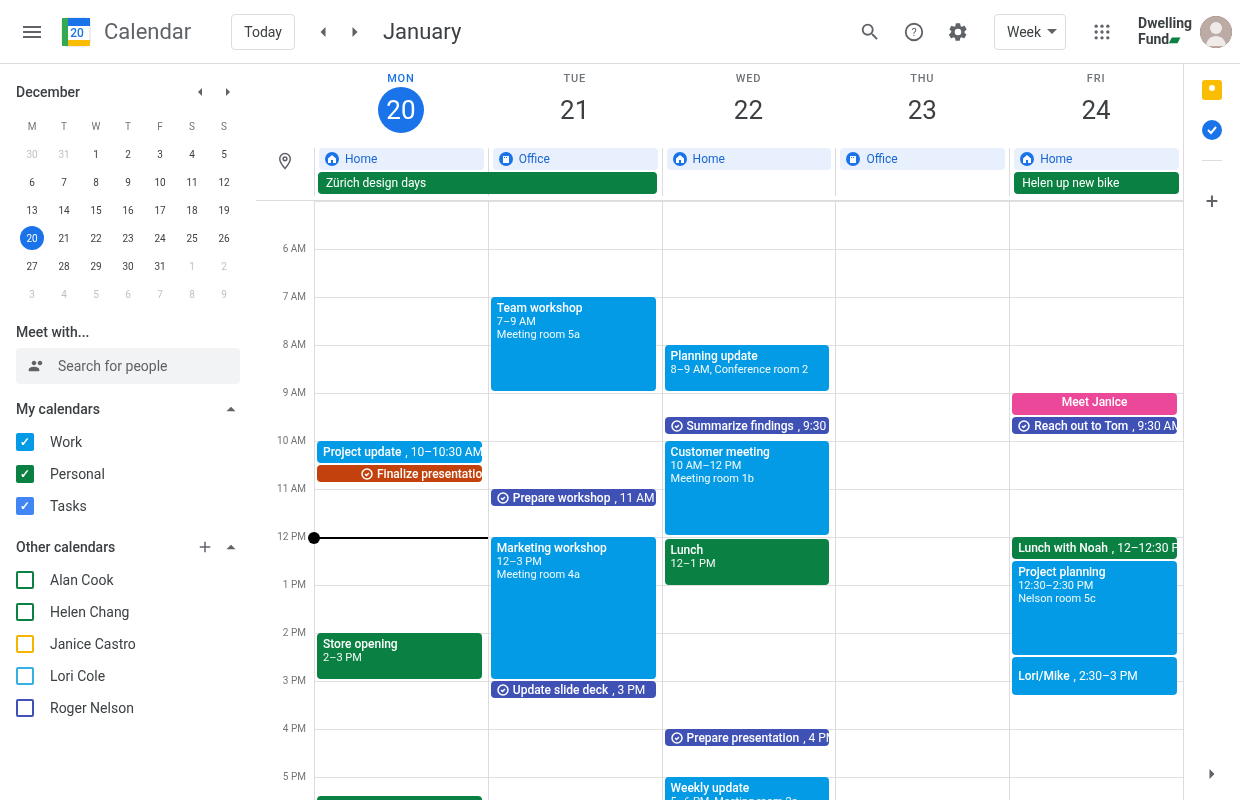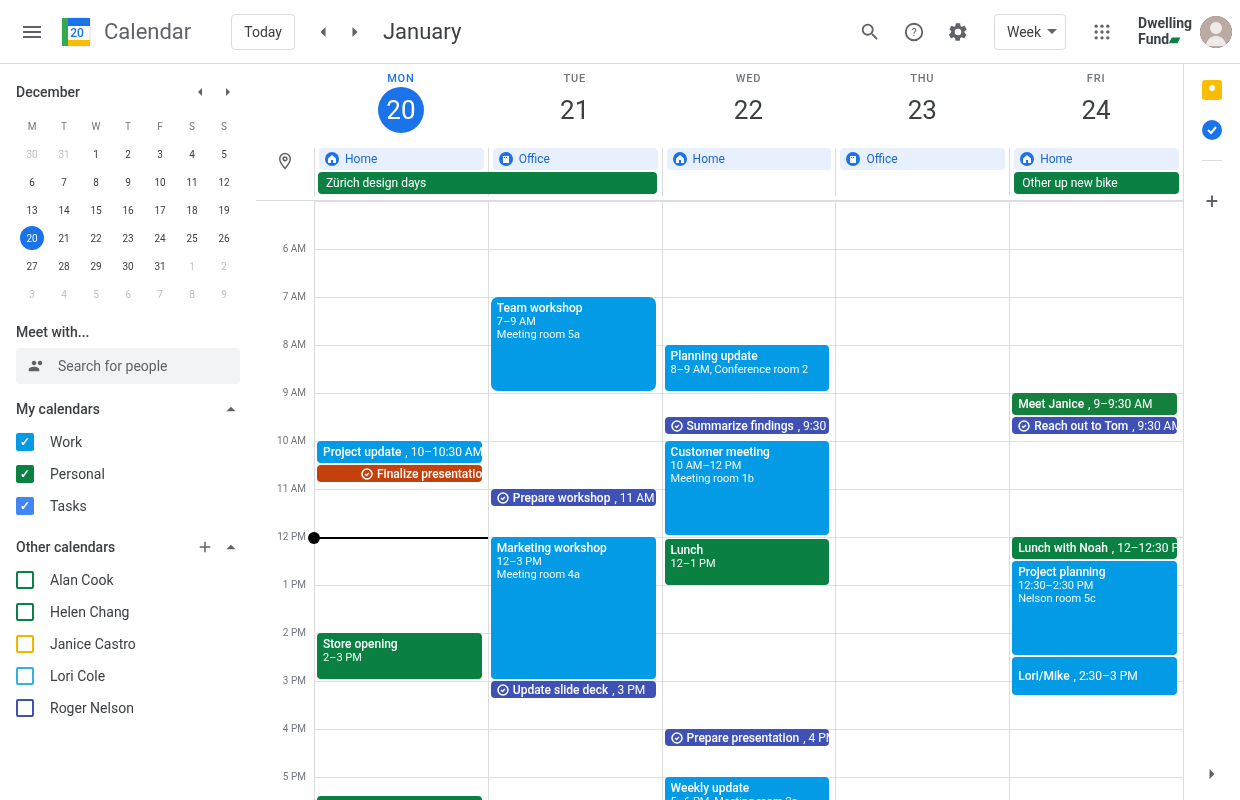--- a/index.html
+++ b/index.html
@@ -394,21 +394,21 @@
           </div>
           <div class="allday-col">
             <div class="loc-chip">
               <div class="loc-icon">
                 <svg width="10" height="10" viewBox="0 0 10 10">
                   <path fill="#fff" d="M5 1L1 4.5V9h3V6h2v3h3V4.5z"></path>
                 </svg>
               </div>
               <span>Home</span>
             </div>
-            <div class="allday-event" style="background: rgb(11, 128, 67);">Other up new bike</div>
+            <div class="allday-event" style="background: rgb(11, 128, 67);">Helen up new bike</div>
           </div>
           <div class="allday-span" style="background: rgb(11, 128, 67); left: 0%; width: 39%; margin-left: 4px;">Zürich design days</div>
         </div>
     </div>
     <div class="time-grid-wrap">
       <div class="time-grid">
         <div class="hour-gutter" id="hour-gutter">
             <div class="hour-label"></div>
             <div class="hour-label">6 AM</div>
             <div class="hour-label">7 AM</div>
@@ -463,21 +463,21 @@
               <div class="hour-line"></div>
               <div class="hour-line"></div>
               <div class="hour-line"></div>
               <div class="hour-line"></div>
               <div class="hour-line"></div>
               <div class="hour-line"></div>
               <div class="hour-line"></div>
               <div class="hour-line"></div>
               <div class="hour-line"></div>
               <div class="hour-line"></div>
-              <div class="event" style="background: rgb(3, 155, 229); top: 96px; height: 94px; border-radius: 7px;">
+              <div class="event" style="background: rgb(3, 155, 229); top: 96px; height: 94px;">
                 <div class="title">Team workshop</div>
                 <div class="sub">7–9 AM</div>
                 <div class="sub">Meeting room 5a</div>
               </div>
               <div class="event chip" style="background: rgb(63, 81, 181); top: 288px; height: 17.2px;">
                 <svg width="12" height="12" viewBox="0 0 12 12" style="flex-shrink:0">
                   <circle cx="6" cy="6" r="5" fill="none" stroke="#fff" stroke-width="1.5"></circle>
                   <path d="M4 6l1.5 1.5L8 5" stroke="#fff" stroke-width="1.5" fill="none"></path>
                 </svg>
                 <span class="title">Prepare workshop</span>
@@ -567,21 +567,21 @@
               <div class="hour-line"></div>
               <div class="hour-line"></div>
               <div class="hour-line"></div>
               <div class="hour-line"></div>
               <div class="hour-line"></div>
               <div class="hour-line"></div>
               <div class="hour-line"></div>
               <div class="hour-line"></div>
               <div class="hour-line"></div>
               <div class="hour-line"></div>
-              <div class="event chip" style="background: #15803d; top: 192px; height: 22px;">
+              <div class="event chip" style="background: #ec4899; top: 192px; height: 22px; flex-direction: column;">
                 <span class="title">Meet Janice</span>
                 <span class="t">, 9–9:30 AM</span>
               </div>
               <div class="event chip" style="background: rgb(63, 81, 181); top: 216px; height: 17.2px;">
                 <svg width="12" height="12" viewBox="0 0 12 12" style="flex-shrink:0">
                   <circle cx="6" cy="6" r="5" fill="none" stroke="#fff" stroke-width="1.5"></circle>
                   <path d="M4 6l1.5 1.5L8 5" stroke="#fff" stroke-width="1.5" fill="none"></path>
                 </svg>
                 <span class="title">Reach out to Tom</span>
                 <span class="t">, 9:30 AM</span>

